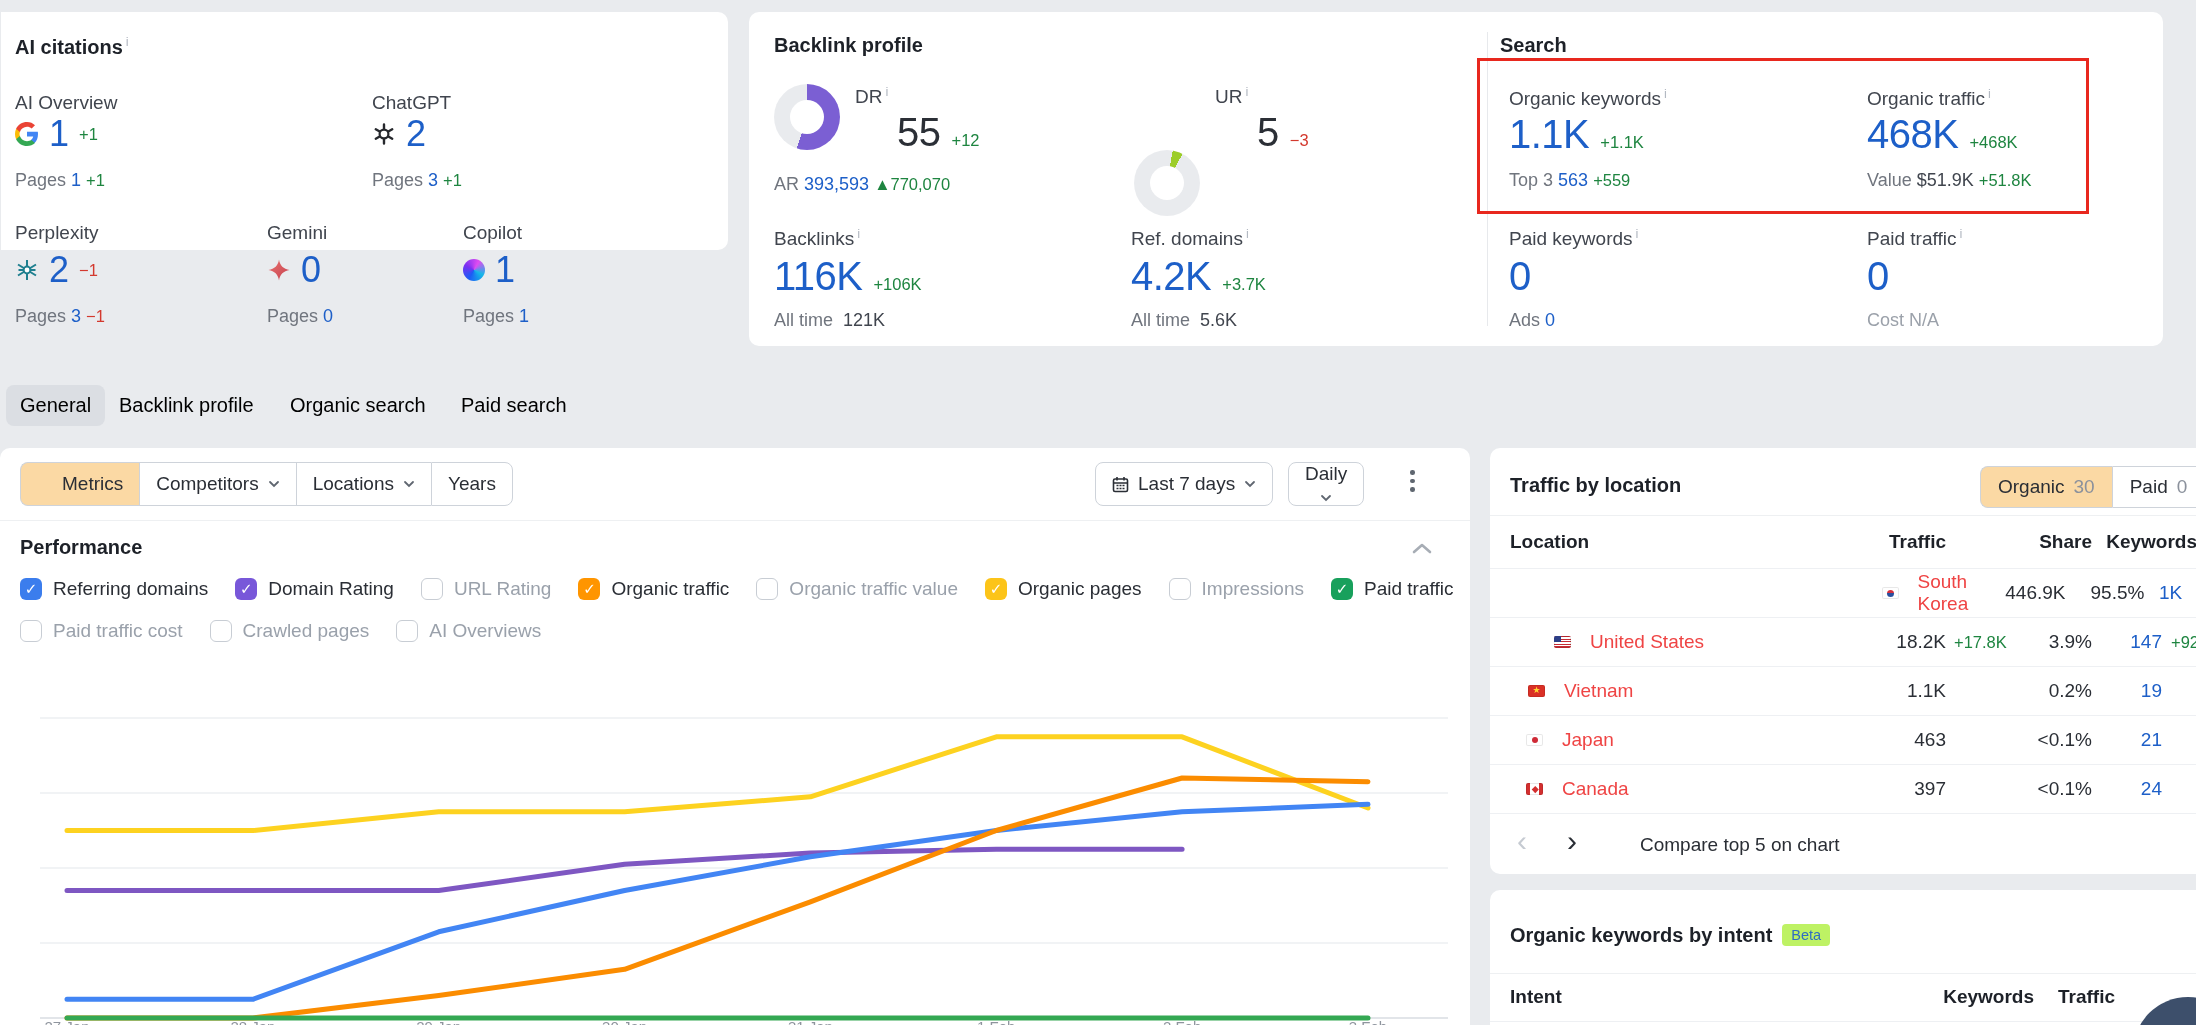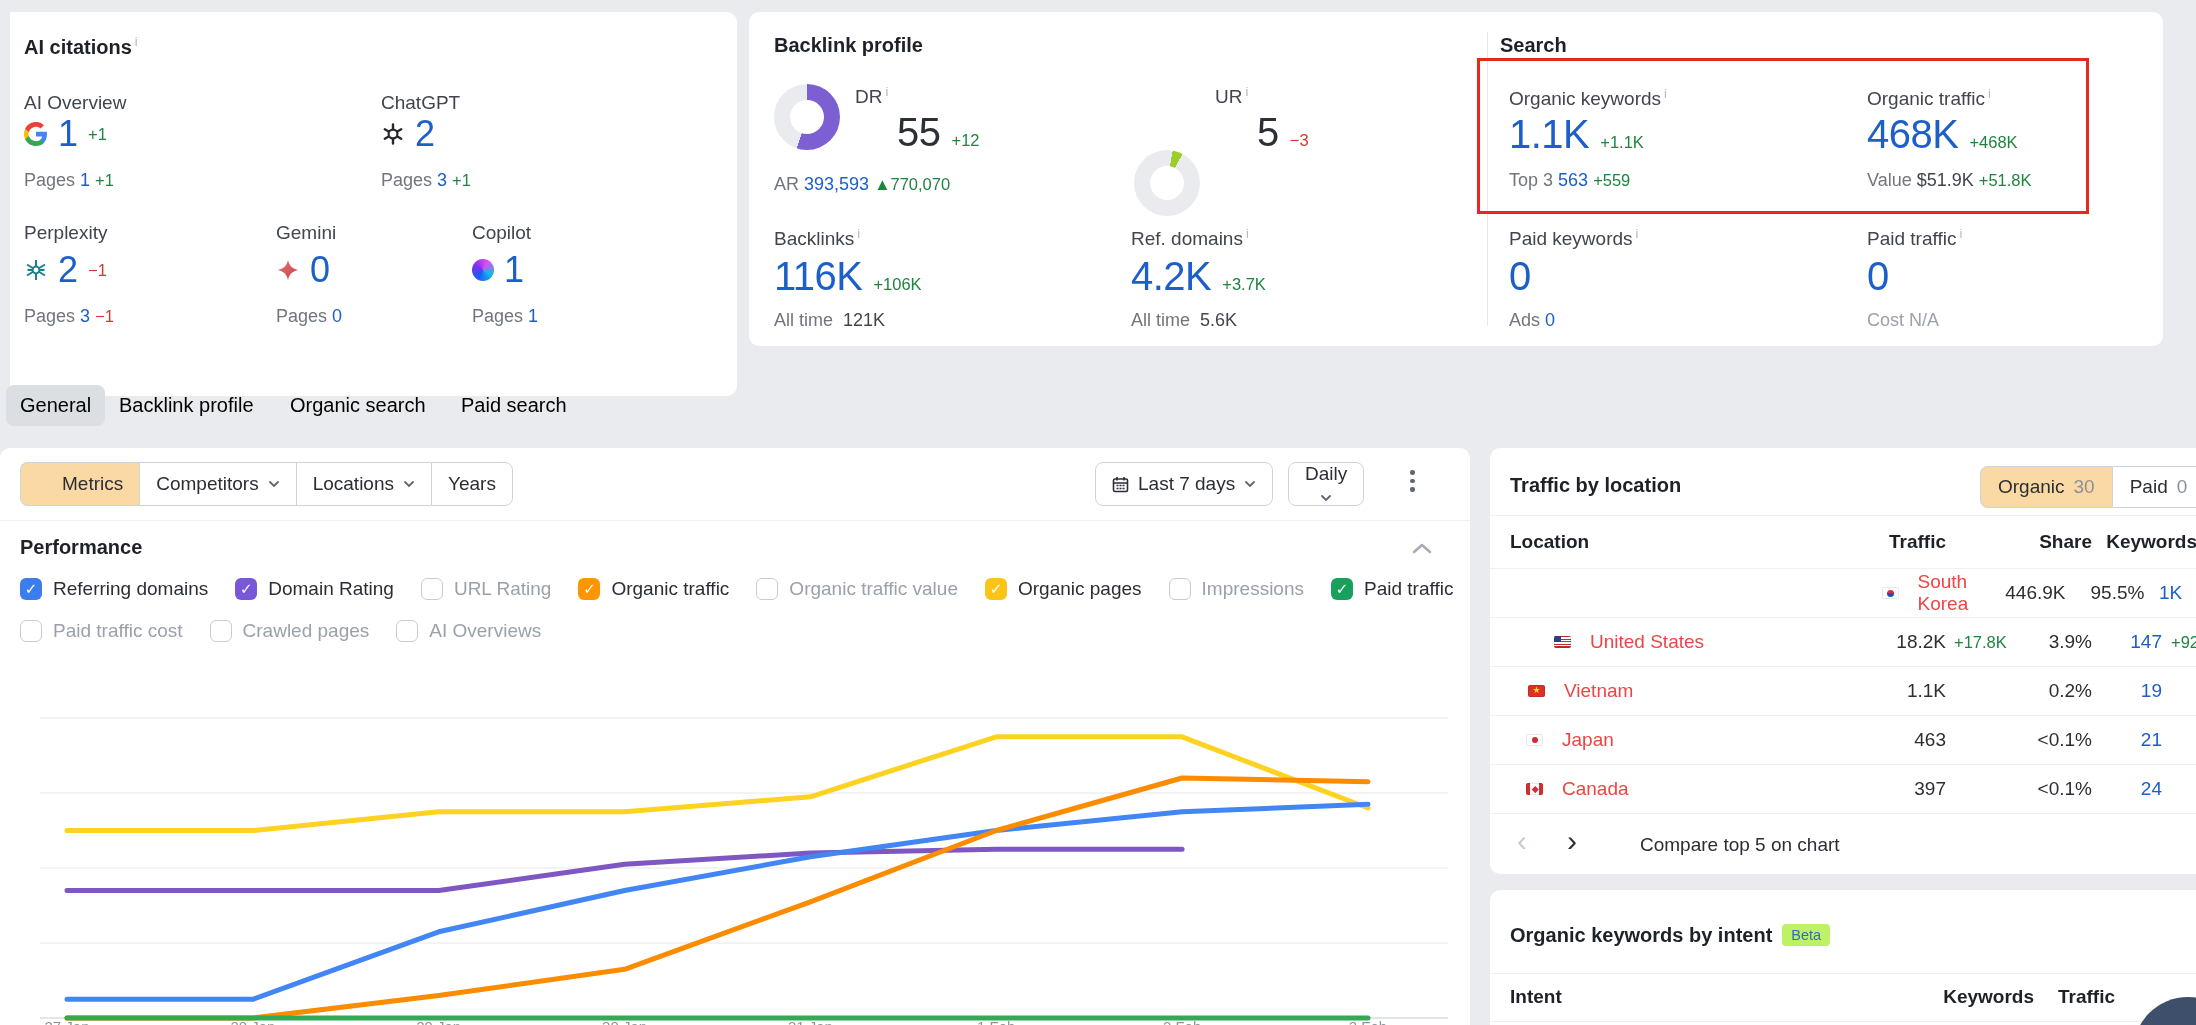--- a/index.html
+++ b/index.html
@@ -95,21 +95,21 @@
     border-radius:50%; background:#3d4f6b; }
   .ai-icon { width:24px; height:24px; flex:none; }
   .copilot-icon { width:22px; height:22px; border-radius:50%; flex:none;
     background:conic-gradient(from 210deg, #1b5cf5, #7b2ff2, #e14df0, #14b8e8, #1b5cf5); }
   .ai-val { display:flex; align-items:center; gap:10px; }
   .ai-num { font-size:36px; font-weight:500; color:#1d5fc8; line-height:1; }
 </style>
 </head>
 <body>
 
-<div class="card" style="left:10px; top:12px; width:727px; height:384px; border-radius:0 10px 10px 0;">
+<div class="card" style="left:1px; top:12px; width:727px; height:238px; border-radius:0 10px 10px 0;">
   <div class="abs sec-title" style="left:14px; top:22px;"><span>AI citations</span><span class="sup-i">i</span></div>
 
   <div class="abs lab" style="left:14px; top:80px;">AI Overview</div>
   <div class="abs ai-val" style="left:14px; top:104px;">
     <svg class="ai-icon" viewBox="0 0 24 24">
         <path fill="#4285f4" d="M23 12c0-.8-.1-1.6-.2-2.3H12v4.8h6.2c-.3 1.5-1.1 2.7-2.3 3.6v3h3.7C21.8 19 23 15.9 23 12z"></path>
         <path fill="#34a853" d="M12 24c3.2 0 6-1.1 8-2.9l-3.7-3c-1.1.7-2.6 1.2-4.3 1.2-3.3 0-6.1-2.2-7.1-5.2H1.1v3.1C3.1 21.3 7.2 24 12 24z"></path>
         <path fill="#fbbc05" d="M4.9 14.1c-.25-.7-.4-1.4-.4-2.1s.15-1.4.4-2.1V6.8H1.1C.4 8.4 0 10.1 0 12s.4 3.6 1.1 5.2l3.8-3.1z"></path>
         <path fill="#ea4335" d="M12 4.8c1.8 0 3.4.6 4.7 1.8L20 3.3C18 1.2 15.2 0 12 0 7.2 0 3.1 2.7 1.1 6.8l3.8 3.1c1-3 3.8-5.1 7.1-5.1z"></path>
       </svg>

